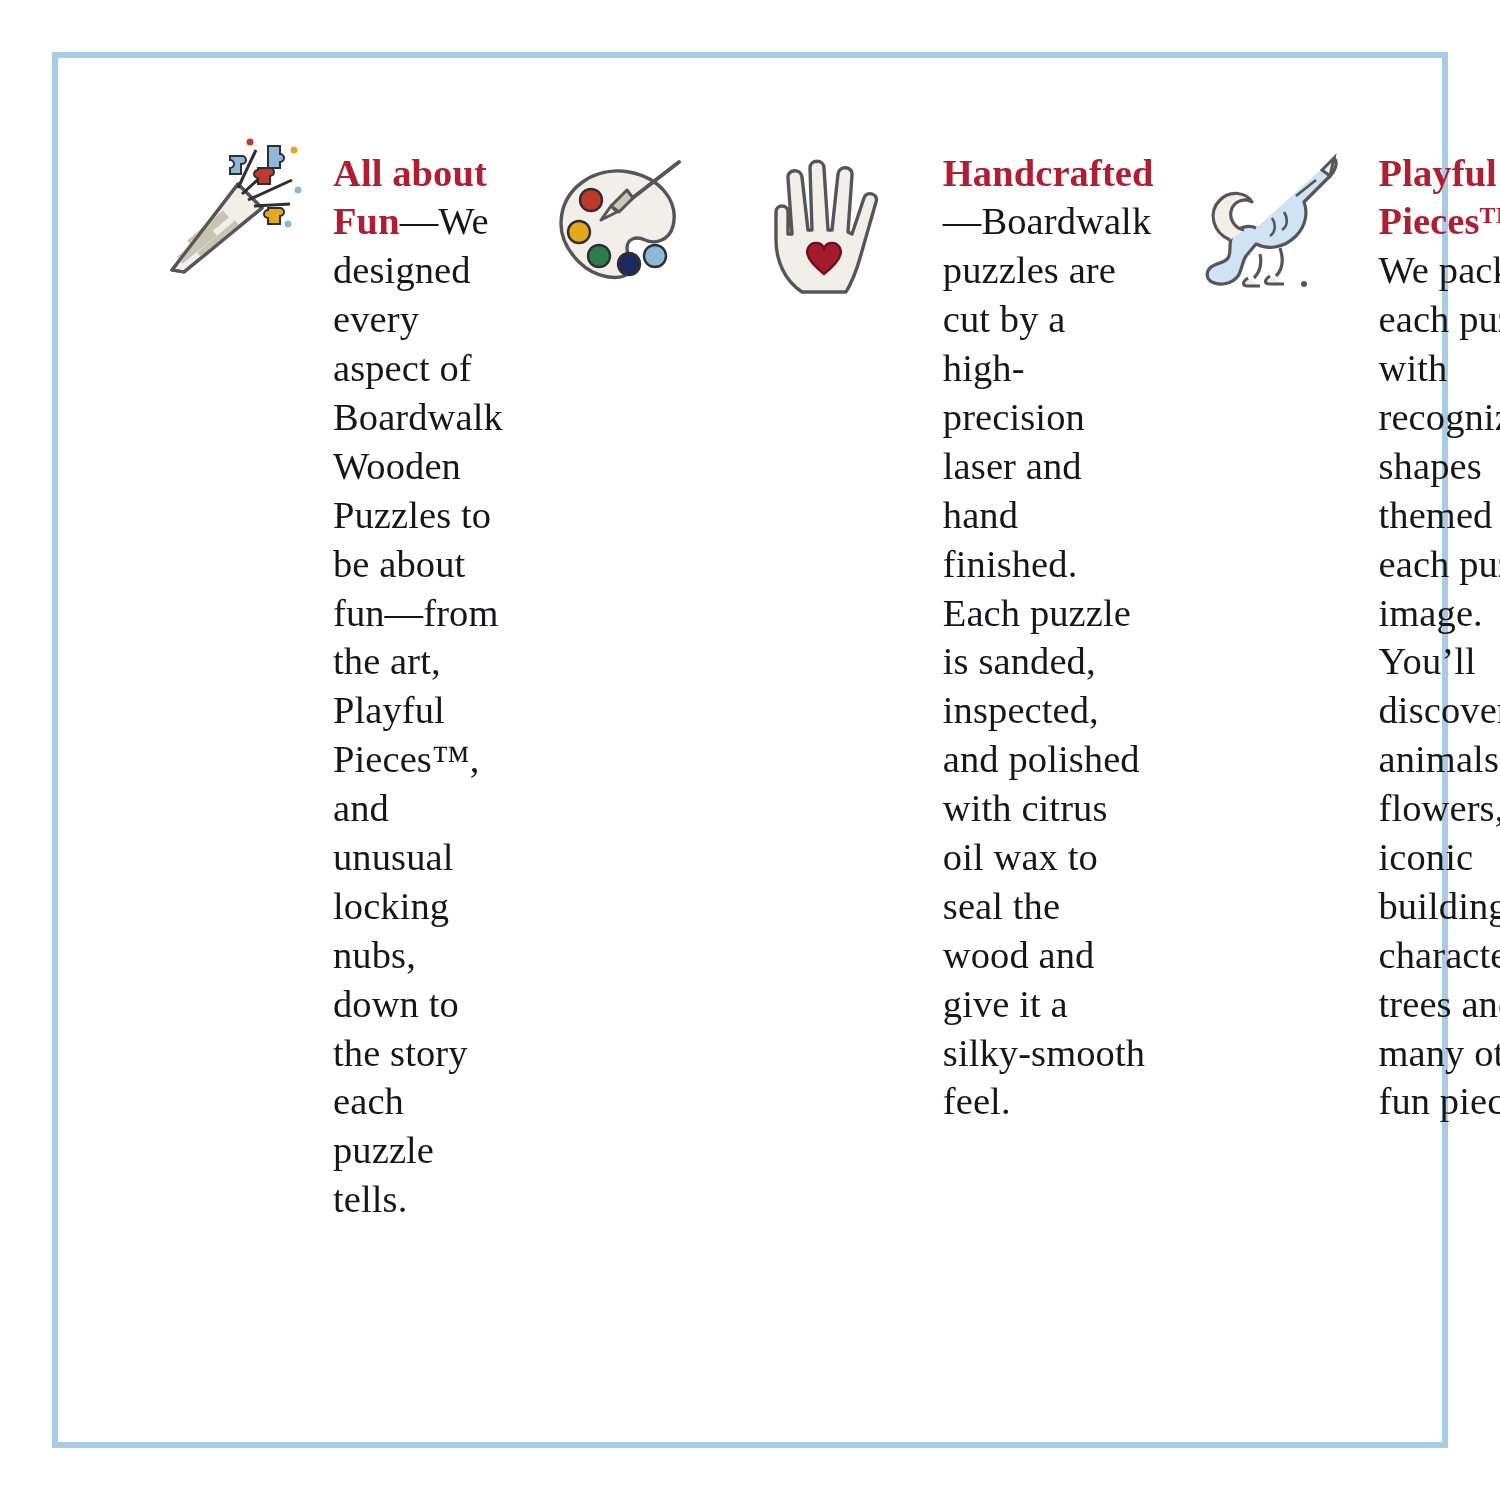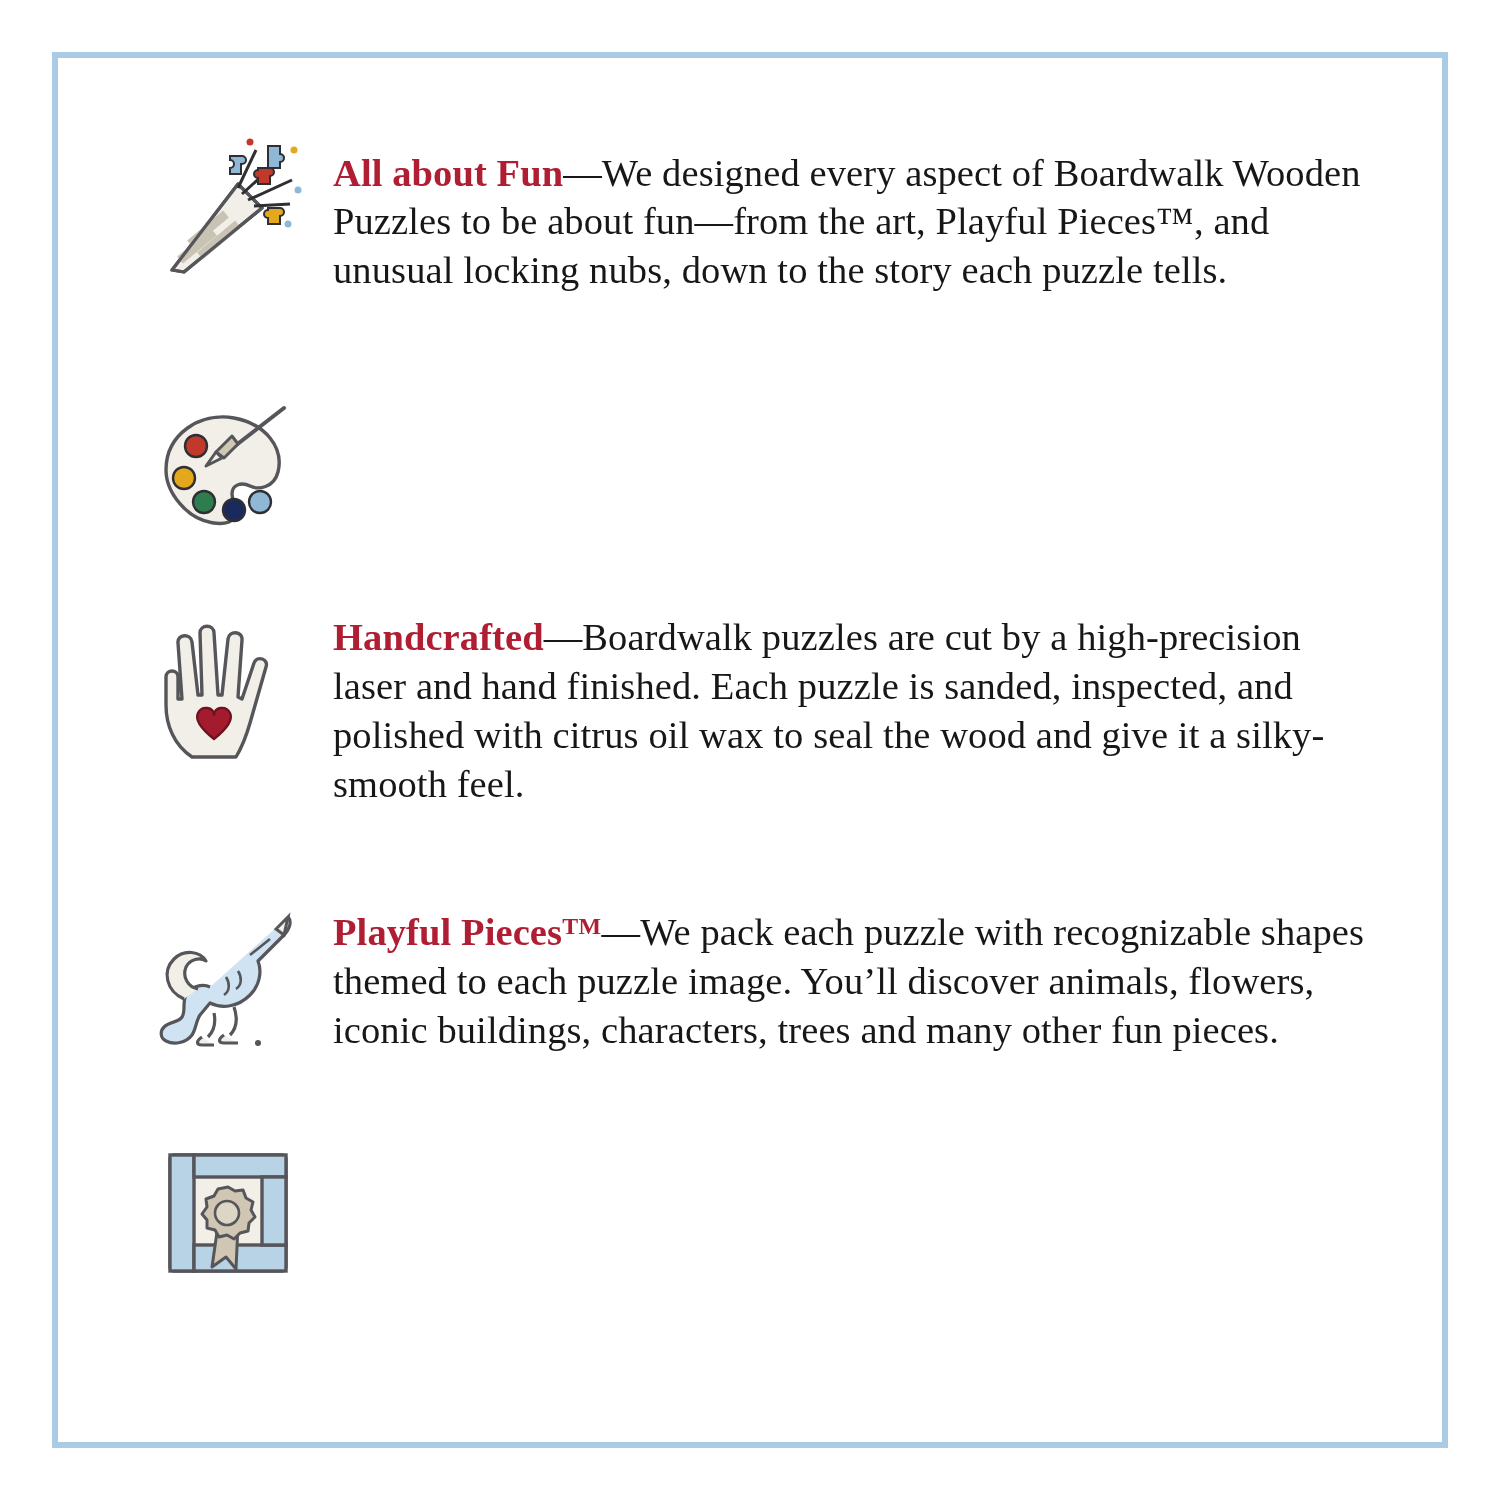--- a/index.html
+++ b/index.html
@@ -21,21 +21,21 @@
     background: #ffffff;
   }
   .frame {
     width: 100%;
     height: 100%;
     box-sizing: border-box;
     border: 6px solid #a9cbe3;
     background: #ffffff;
     padding: 52px 60px 40px 60px;
     display: flex;
-    flex-direction: column;
+    flex-direction: row;
     justify-content: flex-start;
   }
   .feature {
     display: flex;
     align-items: flex-start;
     margin-bottom: 22px;
   }
   .feature:last-child { margin-bottom: 0; }
 
   .icon-cell {

